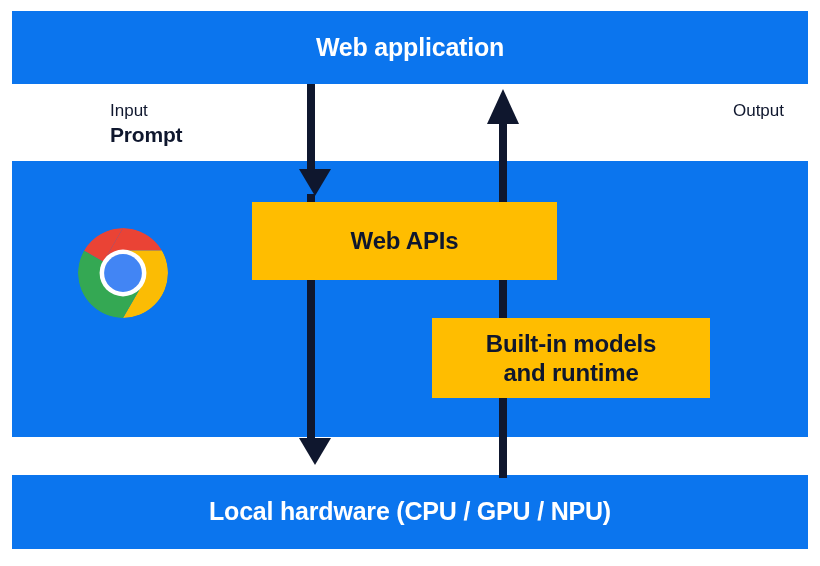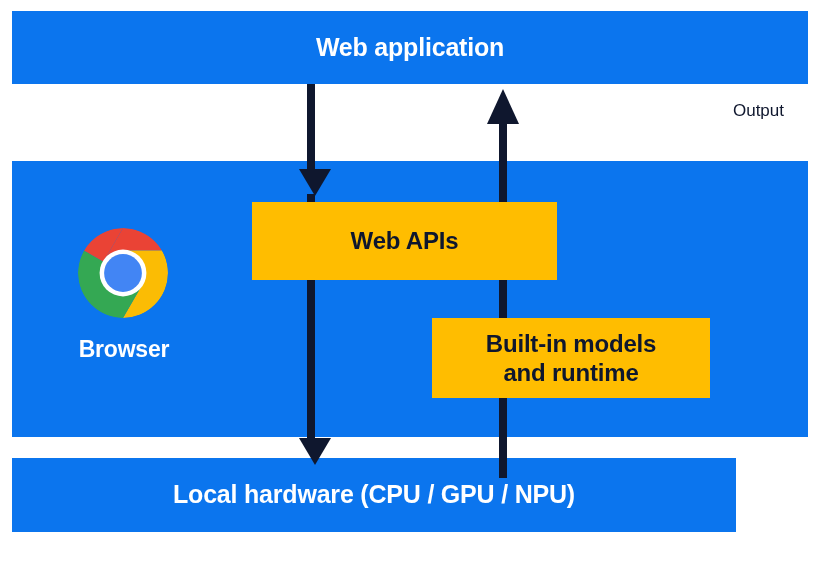--- a/index.html
+++ b/index.html
@@ -30,22 +30,22 @@
     height: 73px;
   }
   #band-browser {
     left: 12px;
     top: 161px;
     width: 796px;
     height: 276px;
   }
   #band-local-hardware {
     left: 12px;
-    top: 458px;
-    width: 724px;
+    top: 475px;
+    width: 796px;
     height: 74px;
   }
 
   .band-title {
     position: absolute;
     left: 0;
     right: 0;
     text-align: center;
     color: #ffffff;
     font-size: 25px;
@@ -193,21 +193,20 @@
         <path d="M93.3 25 A50 50 0 0 1 50 100 L71.7 62.5 A25 25 0 0 0 71.7 37.5 L50 25 Z" fill="#FBBC04"></path>
 
         <path d="M50 100 A50 50 0 0 1 6.7 25 L28.3 37.5 A25 25 0 0 0 50 75 L71.7 62.5 Z" fill="#34A853"></path>
 
         <path d="M6.7 25 A50 50 0 0 1 50 0 L28.3 37.5 Z" fill="#EA4335"></path>
 
         <circle cx="50" cy="50" r="26" fill="#ffffff"></circle>
         <circle cx="50" cy="50" r="21" fill="#4285F4"></circle>
       </g>
     </svg>
-    <div id="browser-label">Browser</div>
   </div>
 
   <div class="flow-line" id="input-flow-line-upper"></div>
   <div class="flow-head down" id="input-flow-head-top"></div>
   <div class="flow-line" id="input-flow-line-lower"></div>
   <div class="flow-head down" id="input-flow-head-bottom"></div>
 
   <div class="flow-head up" id="output-flow-head"></div>
   <div class="flow-line" id="output-flow-line"></div>
 
@@ -215,18 +214,22 @@
     <span>
       <span>Built-in models</span><br>
       <span>and runtime</span>
     </span>
   </div>
 
   <div class="yellow-box" id="box-web-apis">
     <span>Web APIs</span>
   </div>
 
+  <div class="edge-label" id="label-input">
+    <span class="caption">Input</span>
+    <span class="value">Prompt</span>
+  </div>
 
   <div class="edge-label" id="label-output">
     <span class="caption">Output</span>
   </div>
 
 </div>
 
 </body></html>

